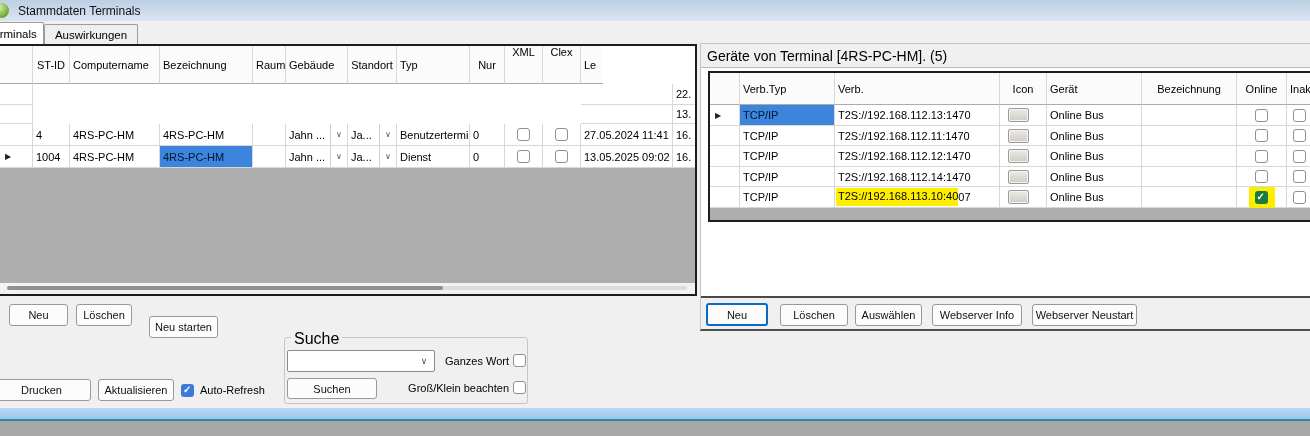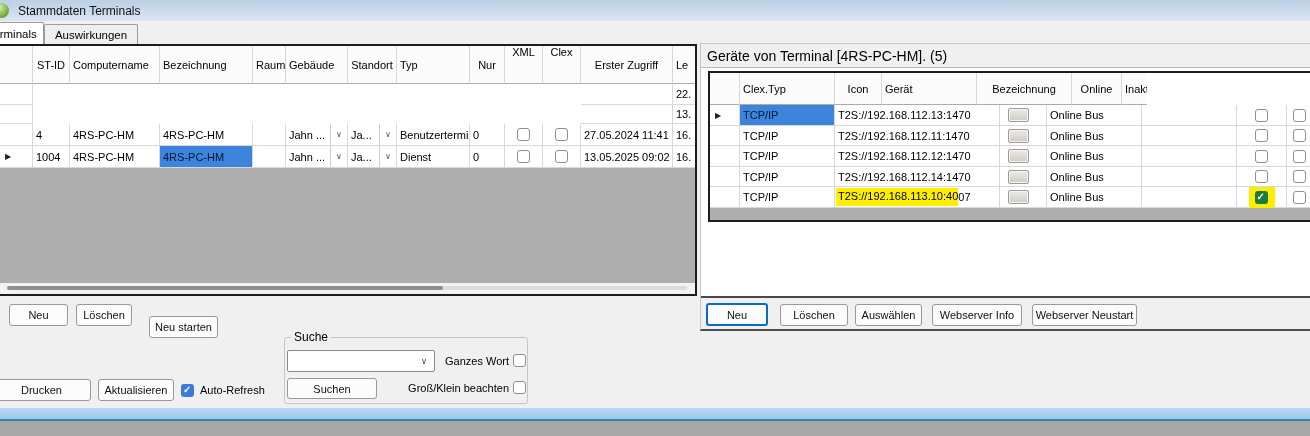--- a/index.html
+++ b/index.html
@@ -75,21 +75,21 @@
   .lg-track{position:absolute;left:7px;right:8px;top:3px;height:4px;background:#dcdcdc;border-radius:2px;}
   .lg-thumb{position:absolute;left:7px;top:3px;width:436px;height:4px;background:#8f8f8f;border-radius:2px;}
 
   
   .wbtn{position:absolute;box-sizing:border-box;height:22px;background:#fcfcfc;border:1px solid #999;
     border-radius:3px;display:flex;align-items:center;justify-content:center;font-size:11px;color:#111;}
   .wbtn.focus{border:2px solid #0a6bc2;height:23px;}
 
   
   .group{position:absolute;box-sizing:border-box;border:1px solid #c6c6c6;border-radius:3px;}
-  .group-label{position:absolute;top:-8px;left:6px;background:#f0f0f0;padding:0 3px;font-size:12px;}
+  .group-label{position:absolute;top:-8px;left:6px;background:#f0f0f0;padding:0 3px;font-size:16px;}
   .suche{left:284px;top:337px;width:244px;height:67px;}
   .scombo{position:absolute;left:2px;top:12px;width:148px;height:22px;box-sizing:border-box;background:#fff;
     border:1px solid #8a8a8a;border-radius:2px;display:flex;align-items:center;}
   .scombo .val{flex:1;padding:0 4px;font-size:11px;}
   .scombo .arr{width:20px;color:#4a4a4a;font-size:9px;display:flex;align-items:center;justify-content:center;}
   .slabel{position:absolute;font-size:11px;white-space:nowrap;}
 
   
   .rgroup{position:absolute;left:700px;top:43px;width:610px;height:288px;box-sizing:border-box;
     border:1px solid #c5c5c5;border-right:none;border-bottom:2px solid #4f4f4f;background:#f0f0f0;}
@@ -146,21 +146,20 @@
       <div class="cell lc-typ">Typ</div>
       <div class="cell lc-nur hcenter">Nur</div>
       <div class="cell lc-xml h2">
         <span>XML</span>
         <span>Interfa</span>
       </div>
       <div class="cell lc-clex h2">
         <span>Clex</span>
         <span>mobile</span>
       </div>
-      <div class="cell lc-erst hcenter">Erster Zugriff</div>
       <div class="cell lc-le">Le</div>
     </div>
 
     <div class="lg-row r1 ghost">
       <div class="cell lc-sel"></div>
       <div class="cell lc-stid"></div>
       <div class="cell lc-comp"></div>
       <div class="cell lc-bez"></div>
       <div class="cell lc-raum"></div>
       <div class="cell lc-geb"></div>
@@ -274,21 +273,22 @@
 
   <div class="rgroup">
     <span class="rgroup-label">Geräte von Terminal [4RS-PC-HM]. (5)</span>
     <div class="rgroup-sep"></div>
     <div class="rwhite"></div>
   </div>
 
   <div class="rgrid">
     <div class="grow rh ghead">
       <div class="cell rc-sel"></div>
-      <div class="cell rc-vtyp">Clex.Typ</div>
+      <div class="cell rc-vtyp">Verb.Typ</div>
+      <div class="cell rc-verb">Verb.</div>
       <div class="cell rc-icon hcenter">Icon</div>
       <div class="cell rc-ger">Gerät</div>
       <div class="cell rc-bez hcenter">Bezeichnung</div>
       <div class="cell rc-onl hcenter">Online</div>
       <div class="cell rc-ina">Inakti</div>
     </div>
 
     <div class="grow rr">
       <div class="cell rc-sel">
         <span class="rowsel">▶</span>

